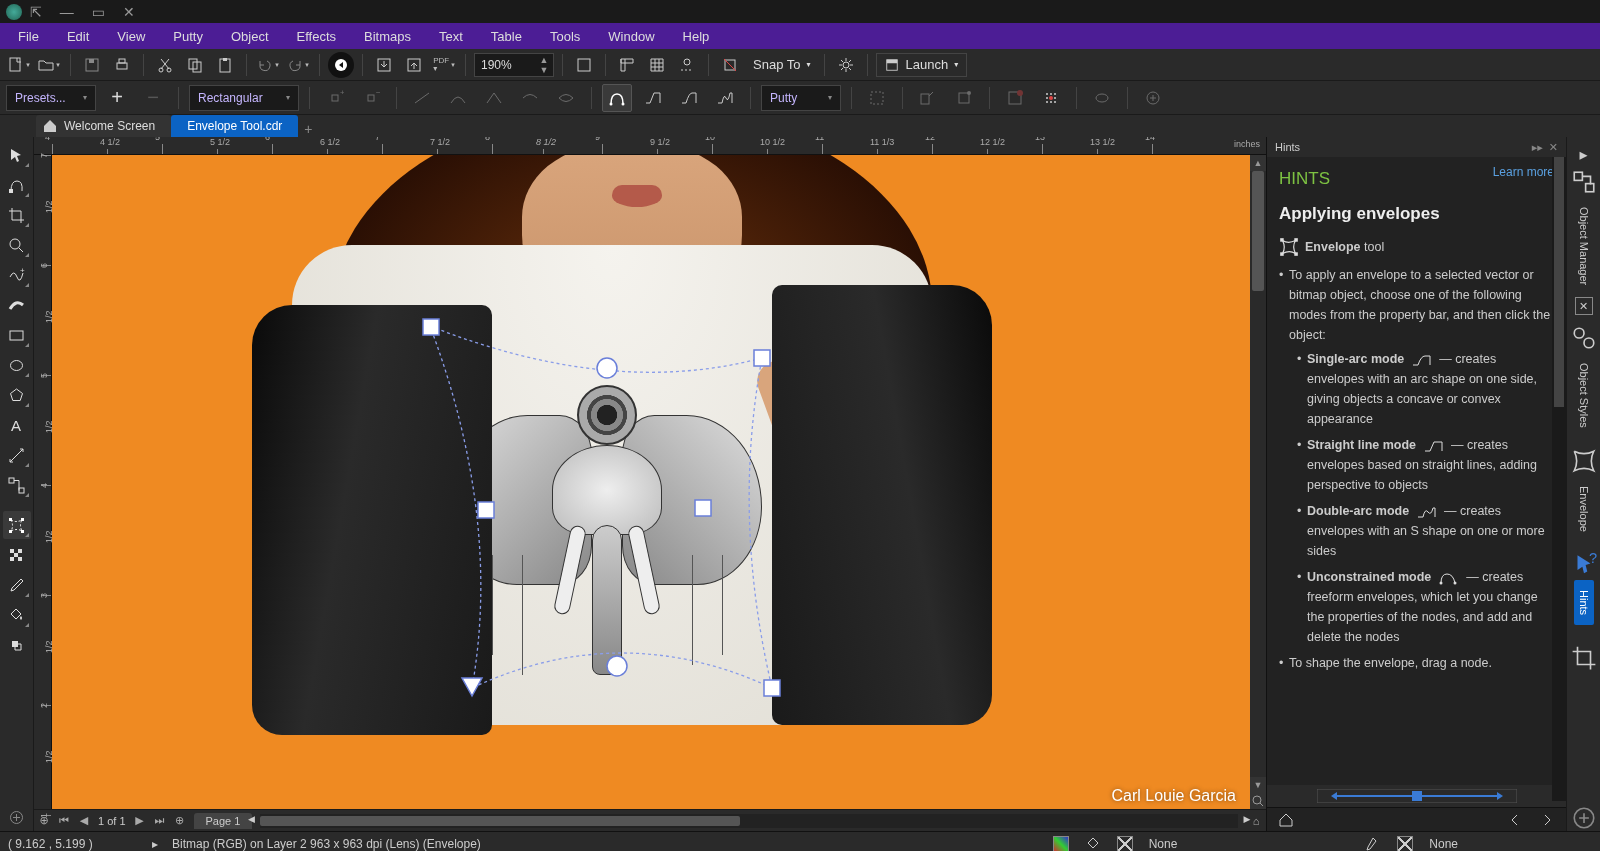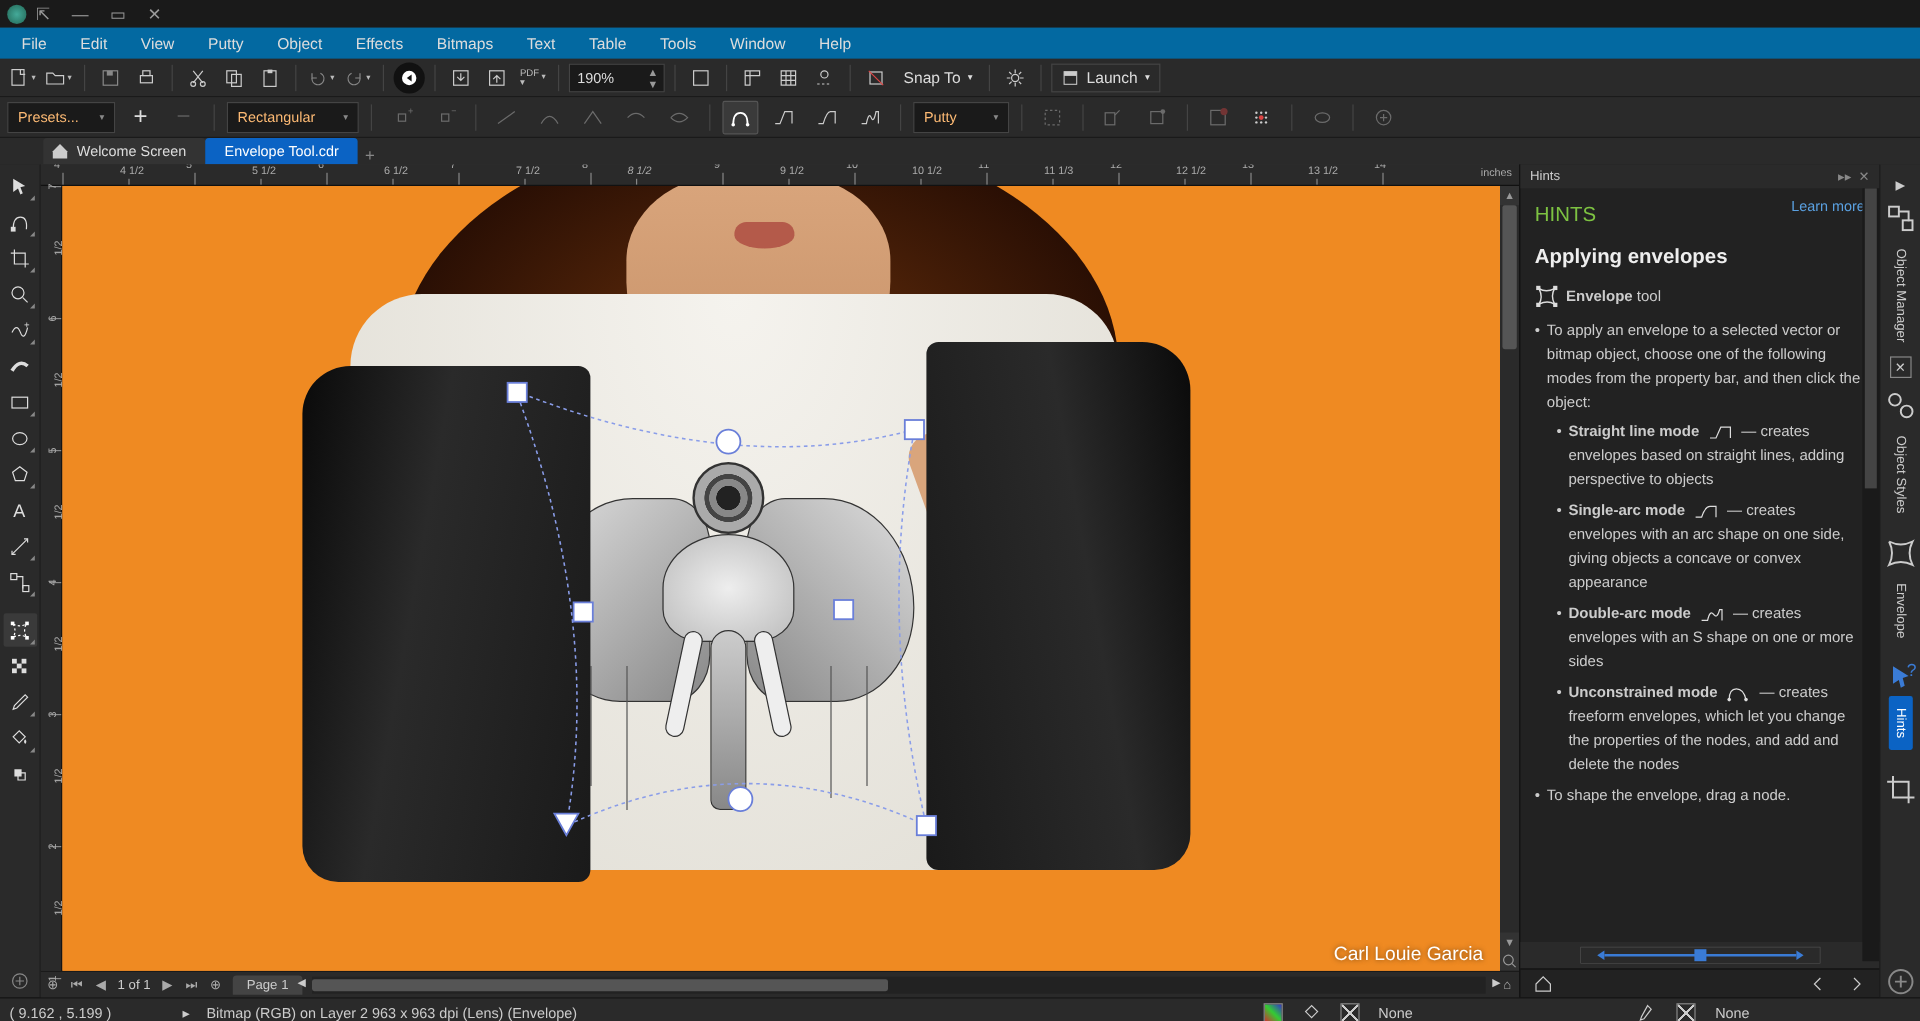--- a/index.html
+++ b/index.html
@@ -6,38 +6,38 @@
 body { background: #2a2a2a; color: #ccc; overflow: hidden; width: 1600px; height: 851px; position: relative; }
 
 
 .titlebar { height: 23px; background: #1a1a1a; display: flex; align-items: center; padding: 0 6px; font-size: 12px; }
 .titlebar .logo { width: 16px; height: 16px; border-radius: 50%; background: radial-gradient(circle, #4a9, #265); margin-right: 8px; }
 .titlebar .title { color: #aaa; flex: 1; }
 .titlebar .winbtns { display: flex; gap: 18px; }
 .titlebar .winbtns span { color: #999; cursor: pointer; font-size: 14px; }
 
 
-.menubar { height: 26px; background: #0369a1; display: flex; align-items: center; padding: 0 6px; gap: 4px; font-size: 13px; }
+.menubar { height: 26px; background: #4c1d95; display: flex; align-items: center; padding: 0 6px; gap: 4px; font-size: 13px; }
 .menubar .item { padding: 3px 12px; color: #ddd; cursor: pointer; }
 
 
 .stdtoolbar { height: 32px; background: #2a2a2a; display: flex; align-items: center; padding: 2px 6px; gap: 4px; border-bottom: 1px solid #1a1a1a; }
 .tbbtn { width: 26px; height: 26px; display: flex; align-items: center; justify-content: center; color: #bbb; cursor: pointer; border-radius: 2px; font-size: 14px; position: relative; }
 .tbbtn.dd::after { content: "▾"; font-size: 7px; margin-left: 2px; }
 .tbbtn svg { width: 16px; height: 16px; }
 .sep { width: 1px; height: 22px; background: #444; margin: 0 4px; }
 .zoom { display: flex; align-items: center; background: #1a1a1a; border: 1px solid #444; height: 24px; }
 .zoom input { background: transparent; border: none; color: #ddd; width: 60px; padding: 0 6px; font-size: 12px; outline: none; }
 .zoom .zbtn { width: 18px; color: #999; text-align: center; cursor: pointer; font-size: 9px; }
 .snap { display: flex; align-items: center; gap: 6px; padding: 0 6px; font-size: 13px; color: #ddd; cursor: pointer; }
 .launch { display: flex; align-items: center; gap: 6px; padding: 0 8px; font-size: 13px; color: #ddd; cursor: pointer; border: 1px solid #444; height: 24px; }
 
 
 .propbar { height: 34px; background: #2a2a2a; display: flex; align-items: center; padding: 2px 6px; gap: 6px; border-bottom: 1px solid #1a1a1a; }
-.pbselect { display: flex; align-items: center; background: #1a1a1a; border: 1px solid #444; height: 26px; padding: 0 8px; font-size: 12px; color: #fdba74; cursor: pointer; min-width: 90px; justify-content: space-between; }
+.pbselect { display: flex; align-items: center; background: #1a1a1a; border: 1px solid #444; height: 26px; padding: 0 8px; font-size: 12px; color: #c4b5fd; cursor: pointer; min-width: 90px; justify-content: space-between; }
 .pbselect::after { content: "▾"; font-size: 8px; margin-left: 10px; color: #888; }
 .pbbtn { width: 30px; height: 28px; display: flex; align-items: center; justify-content: center; color: #999; cursor: pointer; border-radius: 2px; }
 .pbbtn.active { background: #3a3a3a; border: 1px solid #555; }
 .pbbtn.disabled { opacity: 0.4; cursor: default; }
 .pbbtn svg { width: 18px; height: 18px; }
 
 
 .doctabs { height: 22px; background: #2a2a2a; display: flex; align-items: flex-end; padding-left: 36px; }
 .doctab { padding: 4px 16px; font-size: 12px; color: #ddd; cursor: pointer; border-top-left-radius: 3px; border-top-right-radius: 3px; }
 .doctab.active { background: #0b63c4; color: #fff; }
@@ -605,21 +605,21 @@
         </div>
         <div class="tick" style="left: 348px;">
           <span>7</span>
         </div>
         <div class="tick minor" style="left: 403px;">
           <span>7 1/2</span>
         </div>
         <div class="tick" style="left: 458px;">
           <span>8</span>
         </div>
-        <div class="tick minor" style="left: 496px; font-style: italic;">
+        <div class="tick minor" style="left: 509px; font-style: italic;">
           <span>8 1/2</span>
         </div>
         <div class="tick" style="left: 568px;">
           <span>9</span>
         </div>
         <div class="tick minor" style="left: 623px;">
           <span>9 1/2</span>
         </div>
         <div class="tick" style="left: 678px;">
           <span>10</span>
@@ -780,26 +780,26 @@
             <rect x="13" y="1" width="3" height="3" fill="#ddd"></rect>
             <rect x="1" y="13" width="3" height="3" fill="#ddd"></rect>
             <rect x="13" y="13" width="3" height="3" fill="#ddd"></rect>
           </svg>
         <span><b>Envelope</b><span> tool</span></span>
       </div>
       <ul>
         <li>
           <span>To apply an envelope to a selected vector or bitmap object, choose one of the following modes from the property bar, and then click the object:</span>
           <ul>
+            <li><b>Single-arc mode</b> <svg class="mode-icon" viewBox="0 0 20 14">
+                  <path d="M1 12h5Q9 3 13 3h5v9" fill="none" stroke="#ddd"></path>
+                </svg> <span>— creates envelopes with an arc shape on one side, giving objects a concave or convex appearance</span></li>
             <li><b>Straight line mode</b> <svg class="mode-icon" viewBox="0 0 20 14">
                   <path d="M1 12h5l4-9h8v9" fill="none" stroke="#ddd"></path>
                 </svg> <span>— creates envelopes based on straight lines, adding perspective to objects</span></li>
-            <li><b>Single-arc mode</b> <svg class="mode-icon" viewBox="0 0 20 14">
-                  <path d="M1 12h5Q9 3 13 3h5v9" fill="none" stroke="#ddd"></path>
-                </svg> <span>— creates envelopes with an arc shape on one side, giving objects a concave or convex appearance</span></li>
             <li><b>Double-arc mode</b> <svg class="mode-icon" viewBox="0 0 20 14">
                   <path d="M1 12h5Q8 3 11 7t5-4h2v9" fill="none" stroke="#ddd"></path>
                 </svg> <span>— creates envelopes with an S shape on one or more sides</span></li>
             <li><b>Unconstrained mode</b> <svg class="mode-icon" viewBox="0 0 20 14">
                   <path d="M2 12Q2 3 8 3t8 9" fill="none" stroke="#ddd"></path>
                   <circle cx="2" cy="12" r="1.5" fill="#ddd"></circle>
                   <circle cx="16" cy="12" r="1.5" fill="#ddd"></circle>
                 </svg> <span>— creates freeform envelopes, which let you change the properties of the nodes, and add and delete the nodes</span></li>
           </ul>
         </li>

